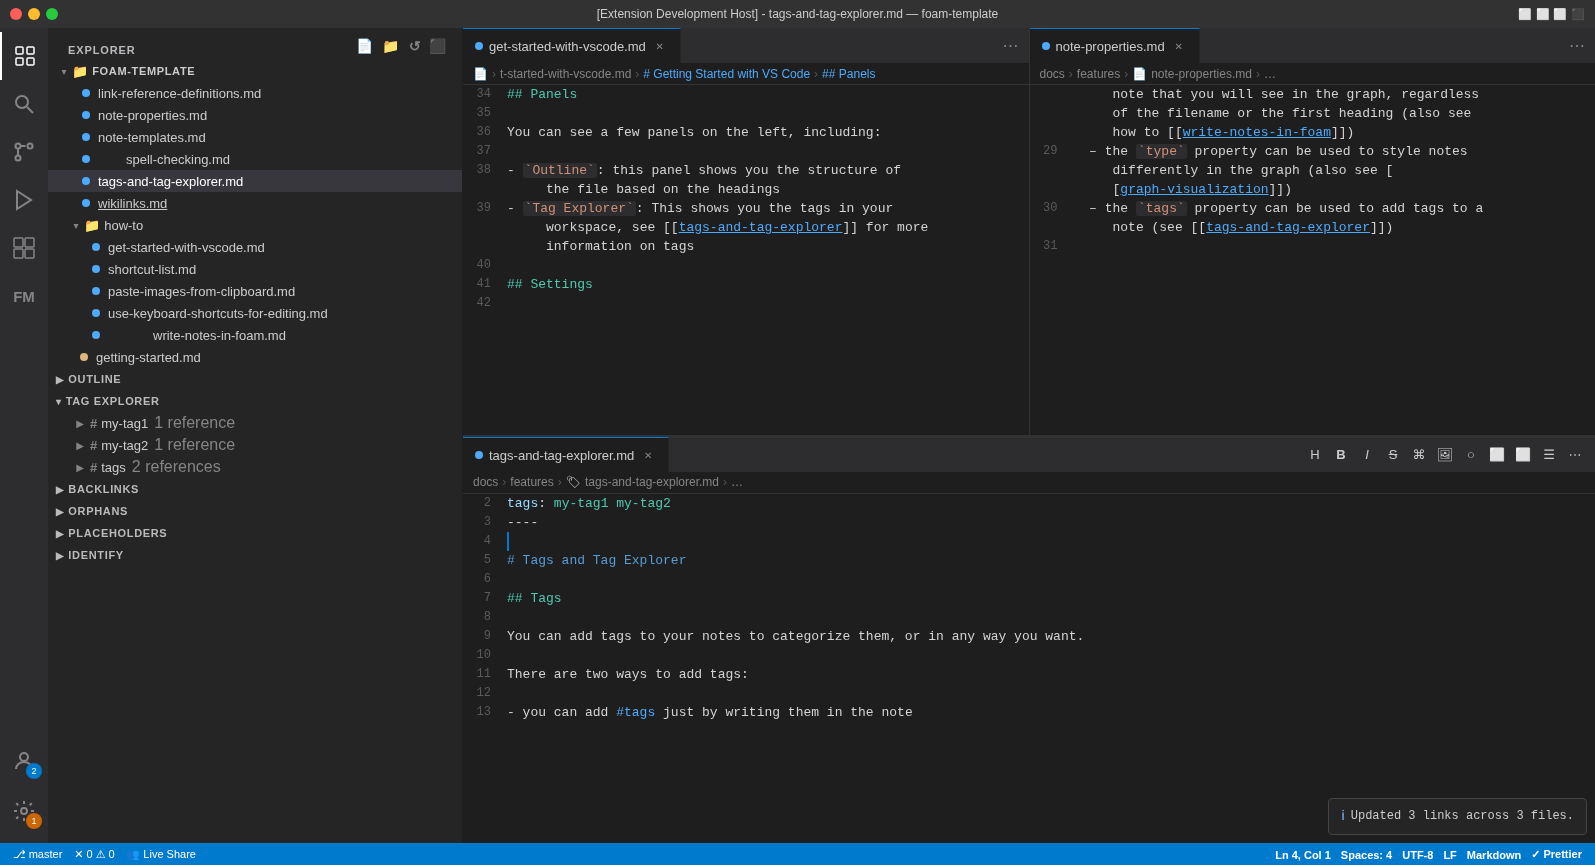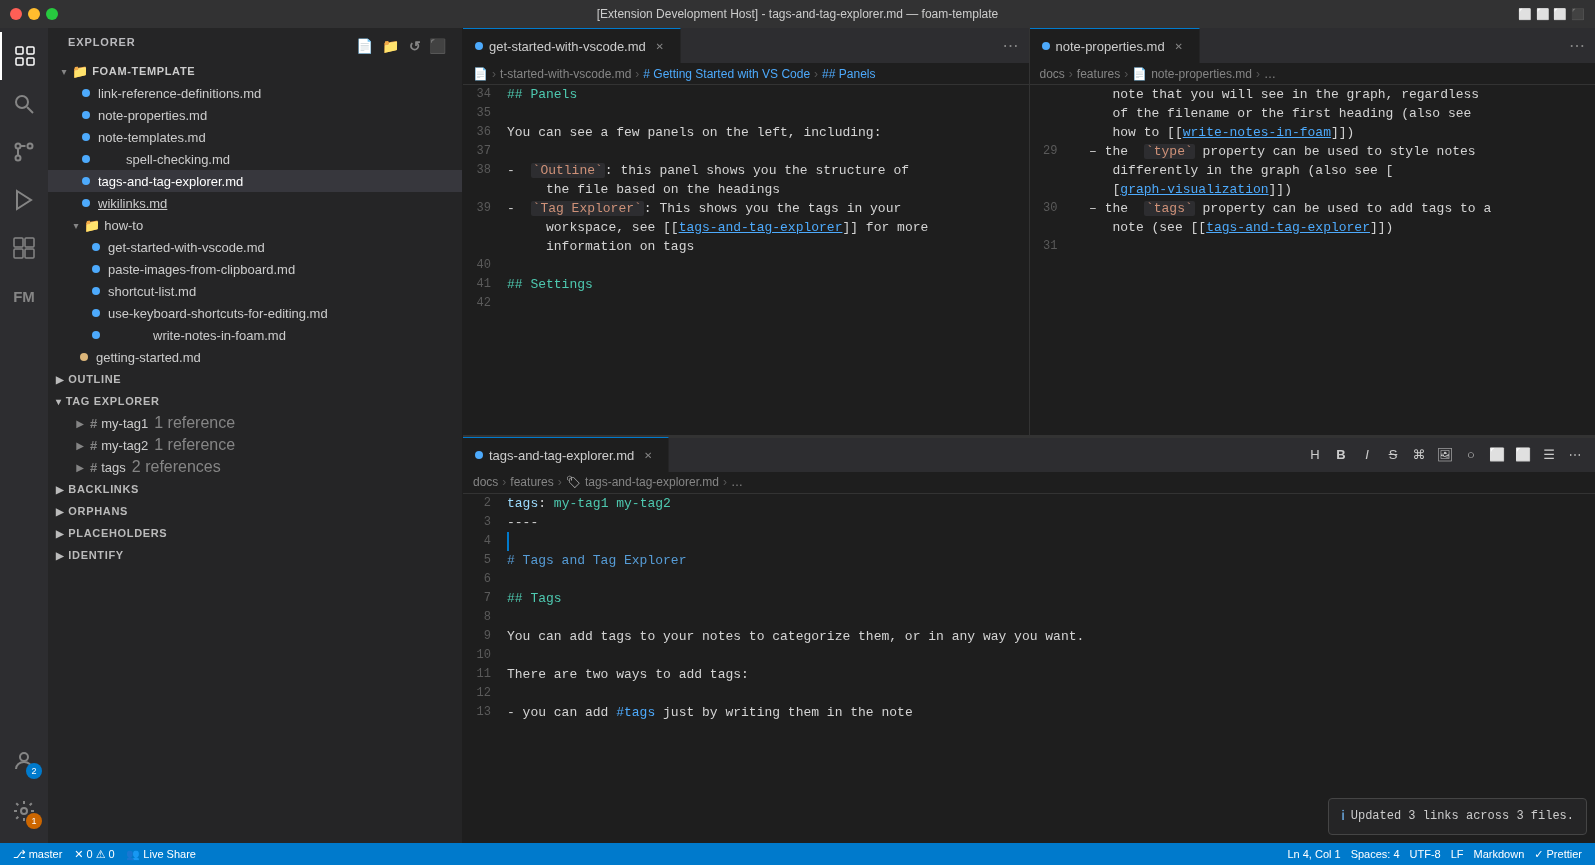--- a/index.html
+++ b/index.html
@@ -108,21 +108,21 @@
       width: 415px;
       background: #252526;
       display: flex;
       flex-direction: column;
       flex-shrink: 0;
       overflow: hidden;
       border-right: 1px solid #1e1e1e;
     }
     .sidebar-header {
       display: flex;
-      align-items: flex-start;
+      align-items: flex-end;
       justify-content: space-between;
       padding: 8px 12px 4px 20px;
       color: #bbbbbe;
       font-size: 11px;
       font-weight: 700;
       letter-spacing: 0.08em;
       flex-shrink: 0;
     }
     .sidebar-header-actions {
       display: flex;
@@ -353,21 +353,21 @@
       padding-right: 10px;
       white-space: pre-wrap;
     }
 
     
     .c-heading { color: #569cd6; }
     .c-h2 { color: #4ec9b0; }
     .c-link { color: #4daafc; text-decoration: underline; }
     .c-property { color: #9cdcfe; }
     .c-tag-val { color: #4ec9b0; }
-    .c-backtick { color: #ce9178; background: #2d2d30; padding: 0 2px; border-radius: 2px; margin-left: 8px; }
+    .c-backtick { color: #ce9178; background: #2d2d30; padding: 0 2px; border-radius: 2px; }
 
     
     .right-tab-bar {
       display: flex;
       align-items: center;
       background: #2d2d30;
       height: 35px;
       flex-shrink: 0;
     }
 
@@ -393,21 +393,22 @@
       align-items: center;
       gap: 3px;
       padding: 0 5px;
       height: 100%;
       cursor: pointer;
       white-space: nowrap;
     }
     .status-right {
       margin-left: auto;
       display: flex;
-      align-items: center;
+      align-items: flex-end;
+      font-weight: bold;
     }
 
     
     .notification {
       position: absolute;
       bottom: 30px;
       right: 20px;
       background: #252526;
       border: 1px solid #454545;
       border-radius: 4px;
@@ -593,27 +594,27 @@
       <div class="tree-item" style="padding-left:40px;">
         <div class="file-icon">
             <div class="md-dot"></div>
           </div>
         <span>get-started-with-vscode.md</span>
       </div>
       <div class="tree-item" style="padding-left:40px;">
         <div class="file-icon">
             <div class="md-dot"></div>
           </div>
+        <span>shortcut-list.md</span>
+      </div>
+      <div class="tree-item" style="padding-left:40px;">
+        <div class="file-icon">
+            <div class="md-dot"></div>
+          </div>
         <span>paste-images-from-clipboard.md</span>
-      </div>
-      <div class="tree-item" style="padding-left:40px;">
-        <div class="file-icon">
-            <div class="md-dot"></div>
-          </div>
-        <span>shortcut-list.md</span>
       </div>
       <div class="tree-item" style="padding-left:40px;">
         <div class="file-icon">
             <div class="md-dot"></div>
           </div>
         <span>use-keyboard-shortcuts-for-editing.md</span>
       </div>
       <div class="tree-item" style="padding-left:40px;gap:45px;">
         <div class="file-icon">
             <div class="md-dot"></div>

